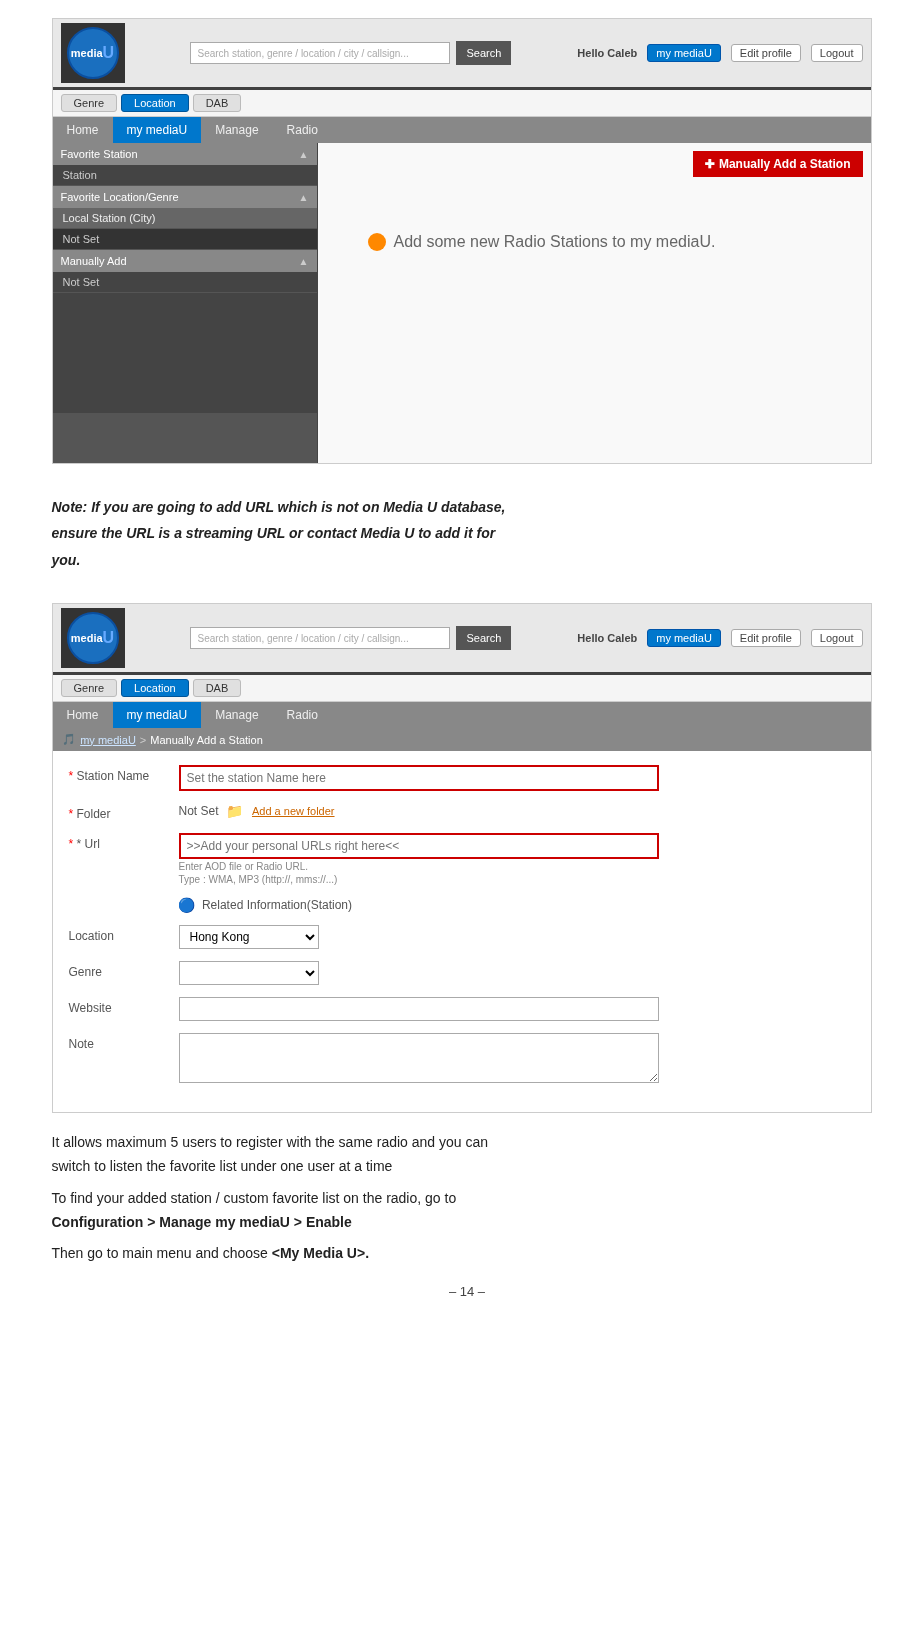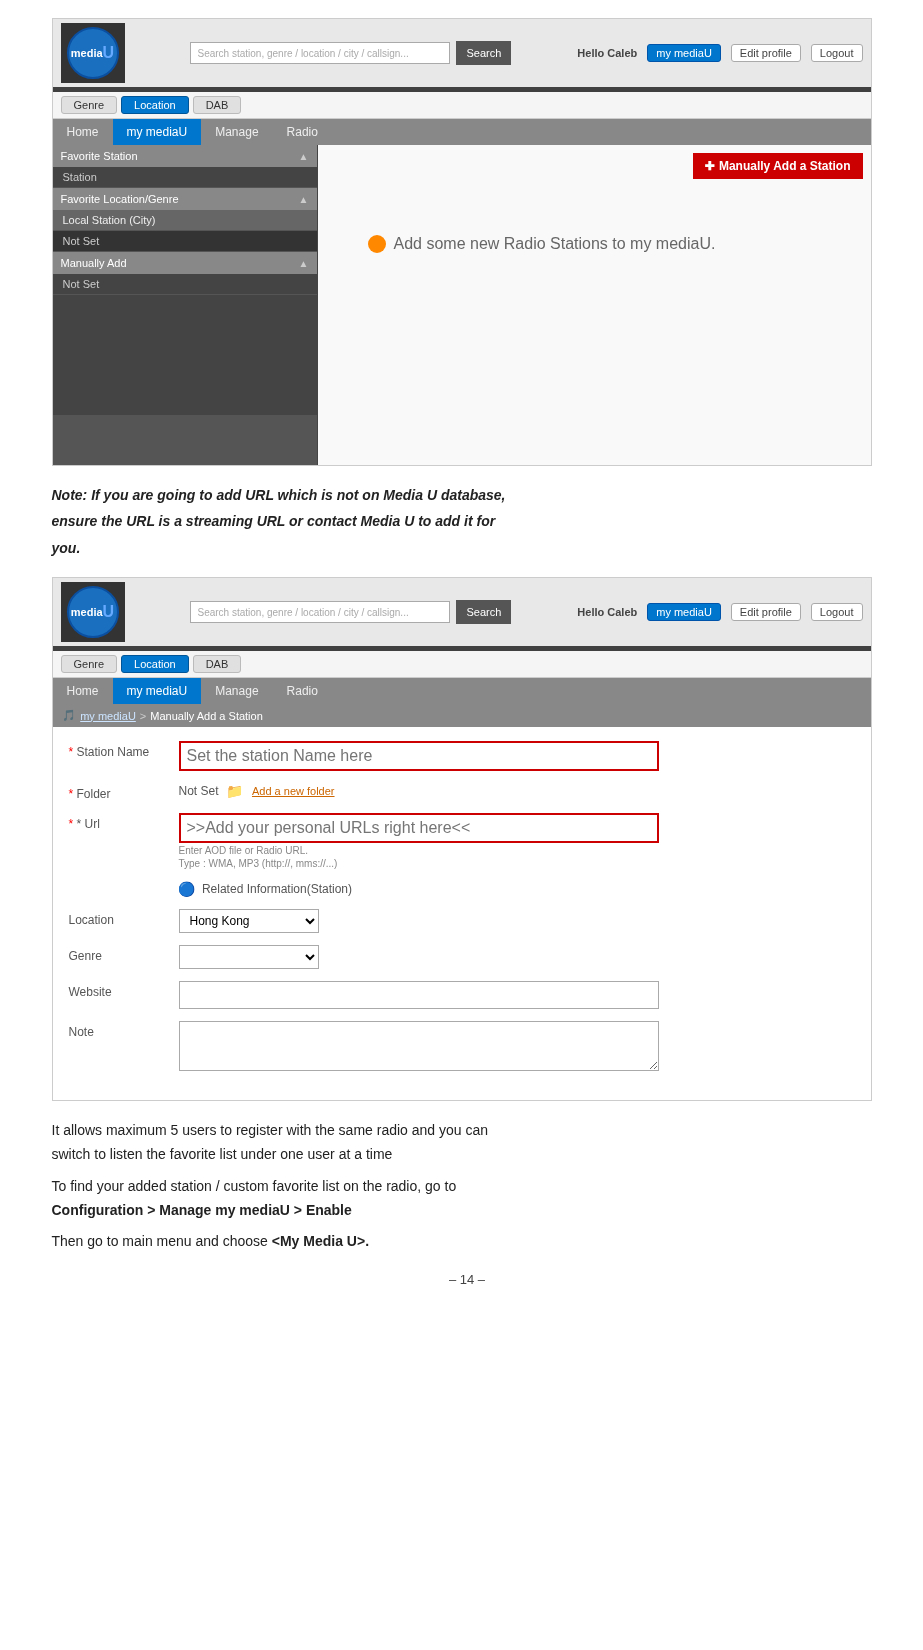--- a/index.html
+++ b/index.html
@@ -19,21 +19,21 @@
       background: #fff;
     }
 
     
     .top-bar {
       background: #e8e8e8;
       display: flex;
       align-items: center;
       justify-content: space-between;
       padding: 4px 8px;
-      border-bottom: 5px solid #404040;
+      border-bottom: 3px solid #404040;
     }
     .top-bar-left {
       display: flex;
       align-items: center;
       gap: 6px;
     }
     .search-box {
       display: flex;
       align-items: center;
       background: #fff;
@@ -175,21 +175,21 @@
       width: 18px;
       height: 18px;
       background: #ff8800;
       border-radius: 50%;
       display: inline-block;
       flex-shrink: 0;
     }
 
     
     .note-text {
-      margin: 18px auto;
+      margin: 32px auto;
       width: 820px;
       font-size: 14px;
       line-height: 1.6;
       color: #222;
     }
     .note-text p { margin-bottom: 4px; }
 
     
     .sc2-breadcrumb {
       background: #888;
@@ -221,21 +221,21 @@
       flex-shrink: 0;
     }
     .form-control {
       flex: 1;
       max-width: 480px;
     }
     .form-input {
       width: 100%;
       border: 1px solid #aaa;
       padding: 4px 6px;
-      font-size: 16px;
+      font-size: 12px;
       color: #333;
     }
     .form-input.error-border { border: 2px solid #cc0000; }
     .form-input.url-input { border: 2px solid #cc0000; color: #666; }
     .folder-row {
       display: flex;
       align-items: center;
       gap: 8px;
       font-size: 12px;
     }

